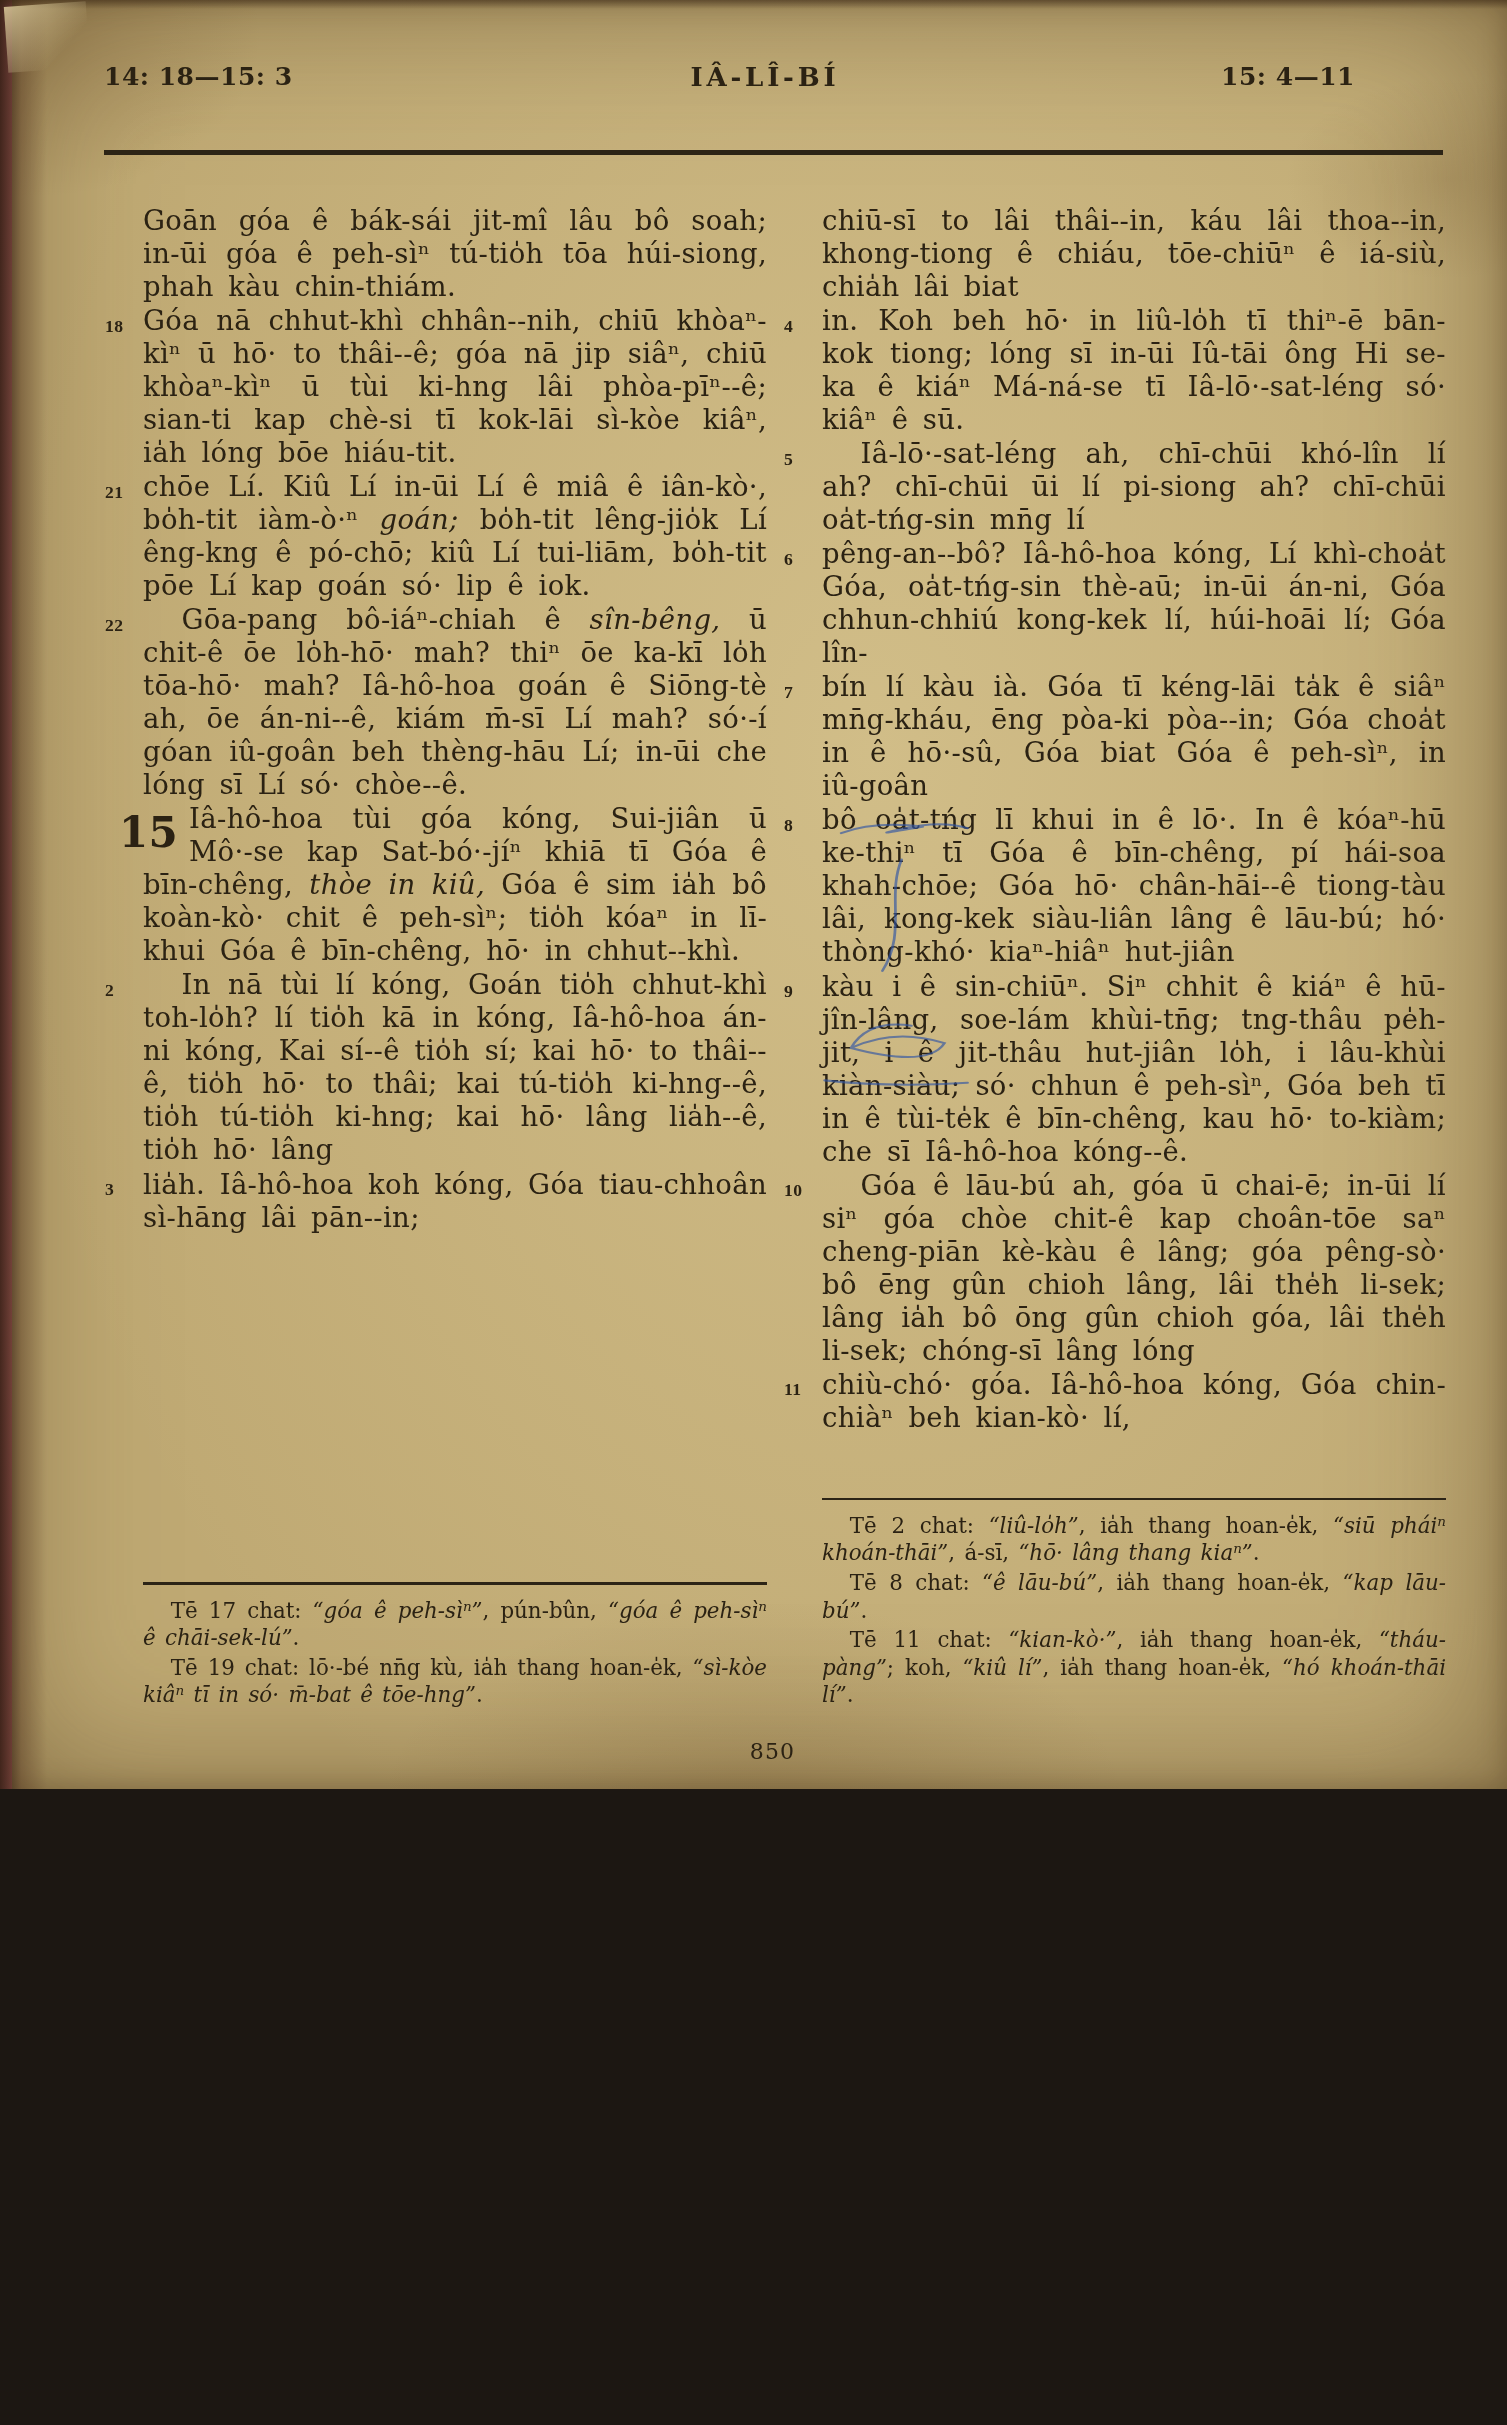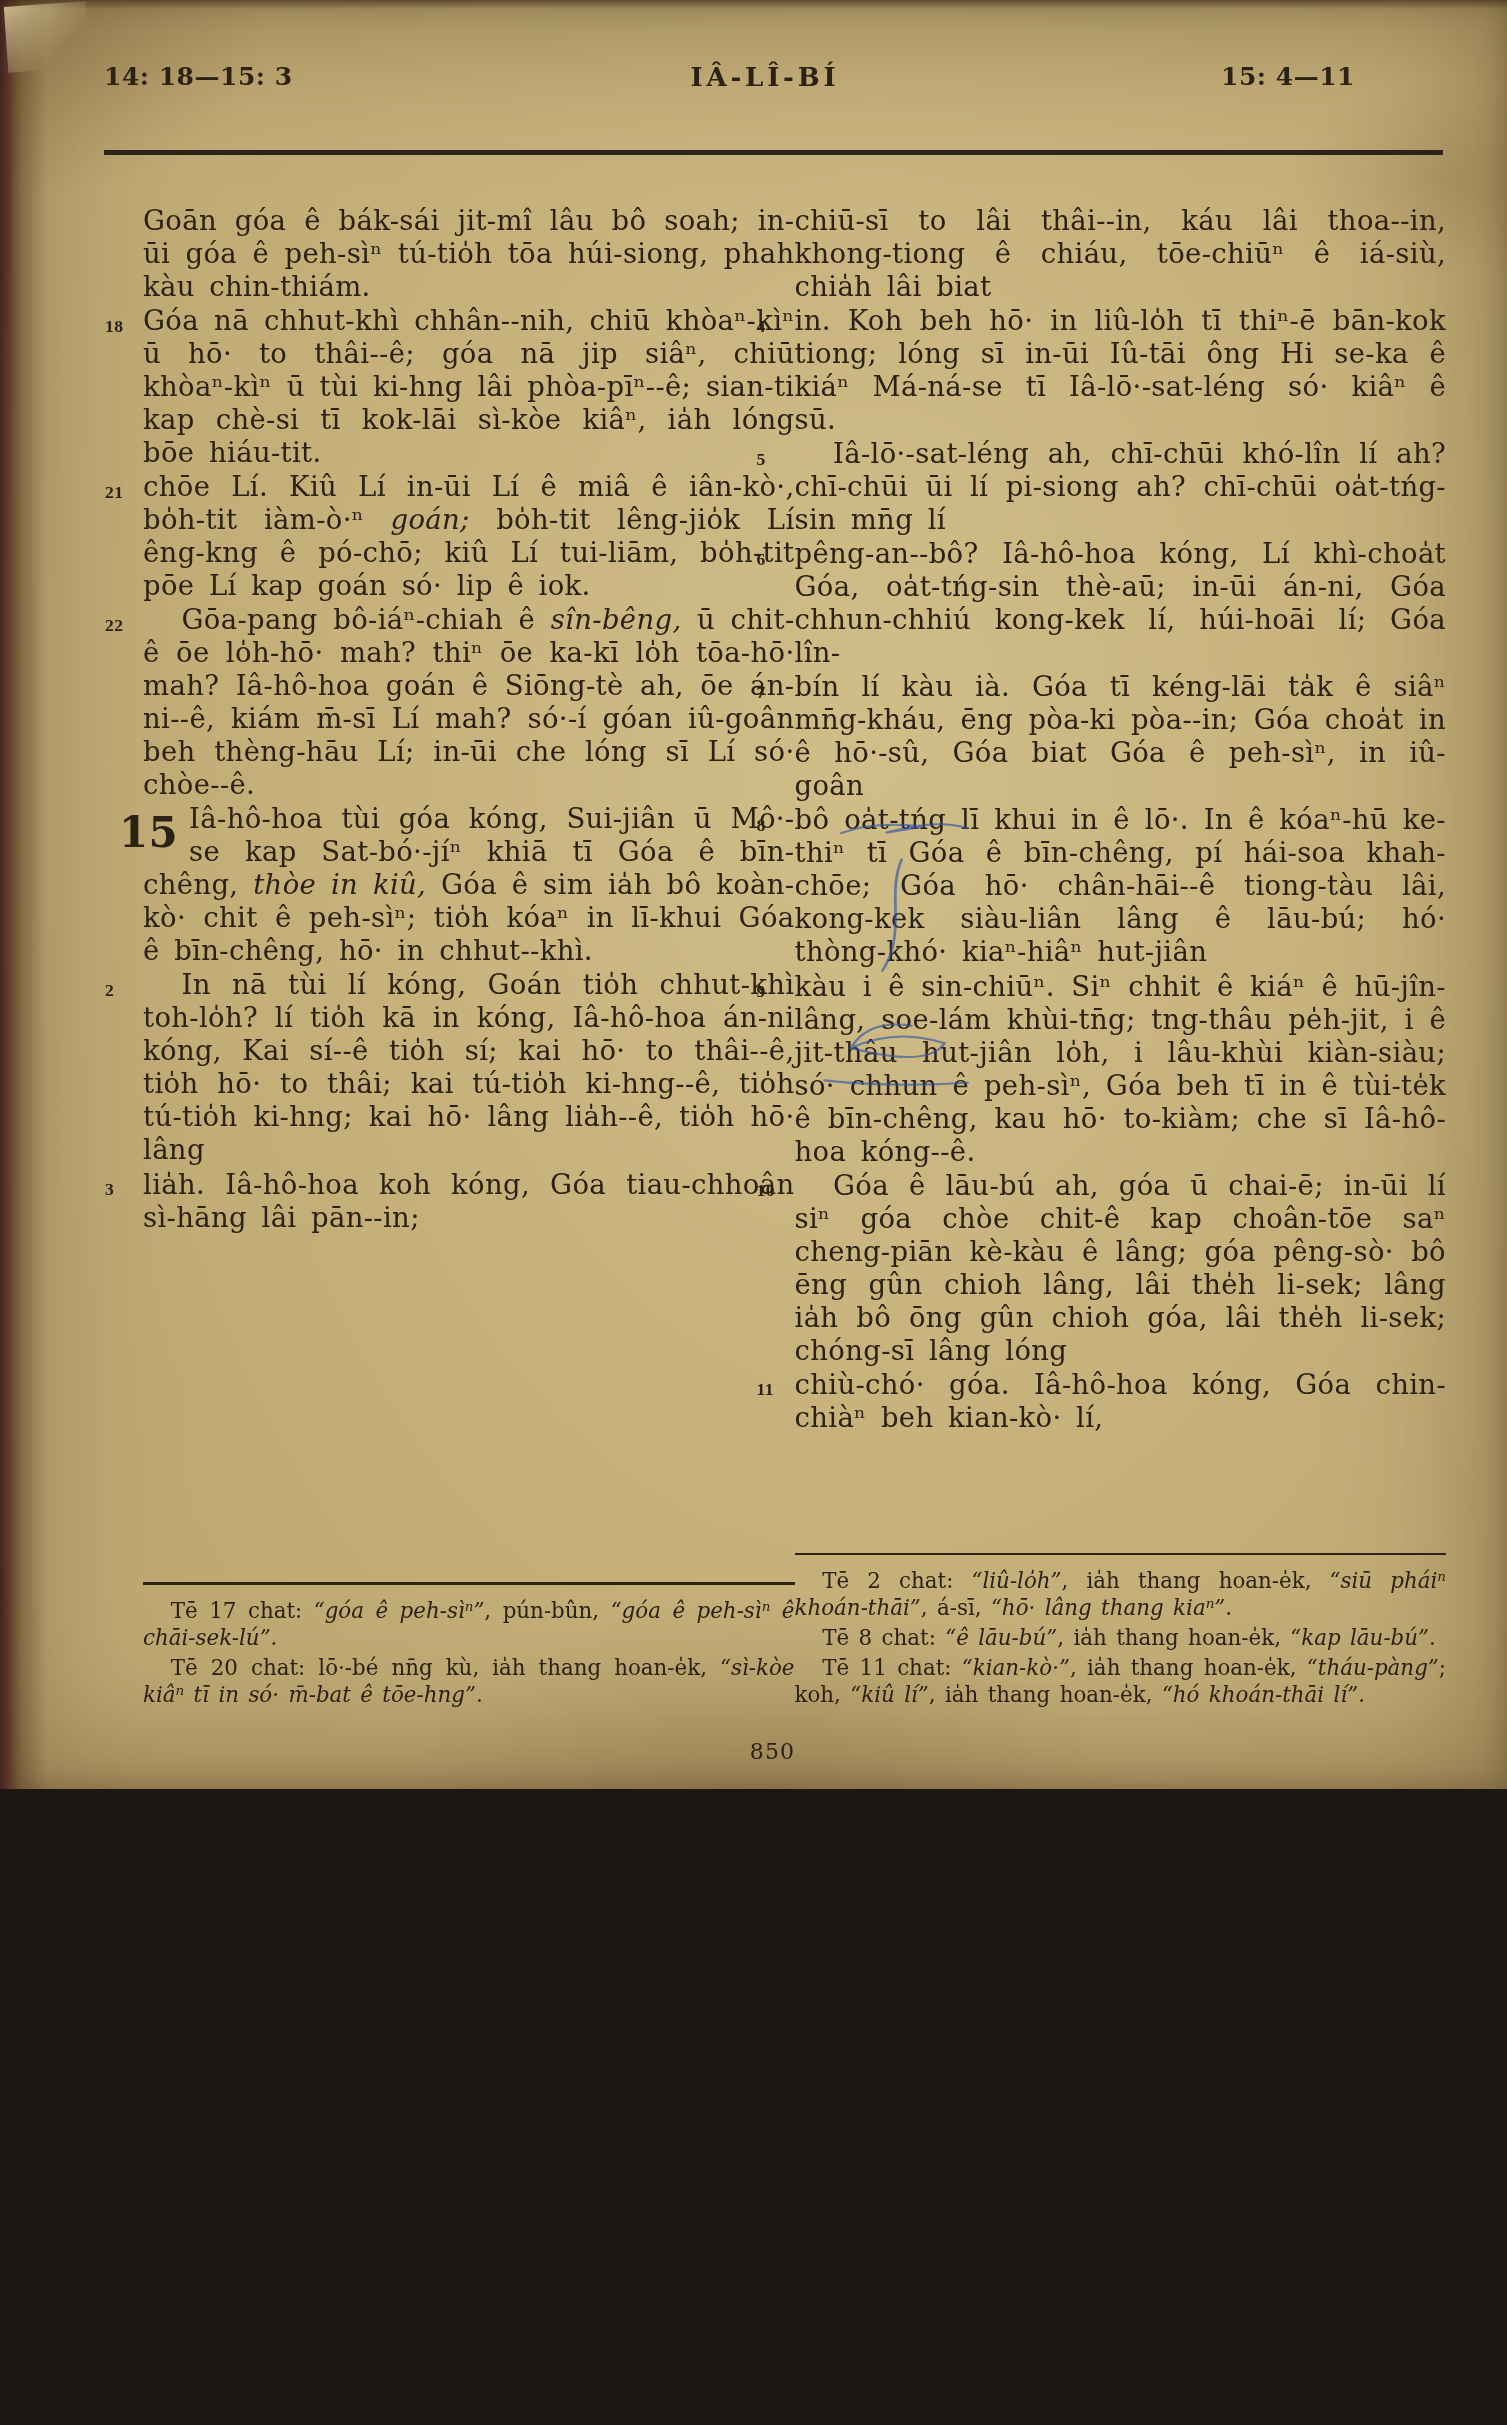--- a/index.html
+++ b/index.html
@@ -52,21 +52,21 @@
     font-size:26px; font-weight:bold; letter-spacing:3.8px;
   }
 
   .hrule{
     position:absolute; top:150px; left:104px; right:65px; height:5px;
     background:#2c2416;
   }
 
   .cols{
     position:absolute; top:204px; left:143px; right:62px; bottom:78px;
-    display:flex; 
+    display:flex; gap:55px;
   }
   .col{ flex:1; display:flex; flex-direction:column; position:relative; min-width:0; }
 
   .verse{
     position:relative;
     font-size:27.5px; line-height:33px;
     text-align:justify;
     word-spacing:.20em; letter-spacing:.012em;
     margin-bottom:1.1px;
   }
@@ -128,21 +128,21 @@
         <div class="verse"><span class="vtext"><span>Goān góa ê bák-sái jit-mî lâu bô soah; in-ūi góa ê peh-sìⁿ tú-tio̍h tōa húi-siong, phah kàu chin-thiám.</span></span></div>
         <div class="verse"><span class="vnum">18</span><span class="vtext"><span>Góa nā chhut-khì chhân--nih, chiū khòaⁿ-kìⁿ ū hō· to thâi--ê; góa nā jip siâⁿ, chiū khòaⁿ-kìⁿ ū tùi ki-hng lâi phòa-pīⁿ--ê; sian-ti kap chè-si tī kok-lāi sì-kòe kiâⁿ, ia̍h lóng bōe hiáu-tit.</span></span></div>
         <div class="verse"><span class="vnum">21</span><span class="vtext"><span>chōe Lí. Kiû Lí in-ūi Lí ê miâ ê iân-kò·, bo̍h-tit iàm-ò·ⁿ </span><span class="it">goán;</span><span> bo̍h-tit lêng-jio̍k Lí êng-kng ê pó-chō; kiû Lí tui-liām, bo̍h-tit pōe Lí kap goán só· lip ê iok.</span></span></div>
         <div class="verse ind"><span class="vnum">22</span><span class="vtext"><span>Gōa-pang bô-iáⁿ-chiah ê </span><span class="it">sîn-bêng,</span><span> ū chit-ê ōe lo̍h-hō· mah? thiⁿ ōe ka-kī lo̍h tōa-hō· mah? Iâ-hô-hoa goán ê Siōng-tè ah, ōe án-ni--ê, kiám m̄-sī Lí mah? só·-í góan iû-goân beh thèng-hāu Lí; in-ūi che lóng sī Lí só· chòe--ê.</span></span></div>
         <div class="verse"><span class="chap">15</span><span class="vtext"><span>Iâ-hô-hoa tùi góa kóng, Sui-jiân ū Mô·-se kap Sat-bó·-jíⁿ khiā tī Góa ê bīn-chêng, </span><span class="it">thòe in kiû,</span><span> Góa ê sim ia̍h bô koàn-kò· chit ê peh-sìⁿ; tio̍h kóaⁿ in lī-khui Góa ê bīn-chêng, hō· in chhut--khì.</span></span></div>
         <div class="verse ind"><span class="vnum">2</span><span class="vtext"><span>In nā tùi lí kóng, Goán tio̍h chhut-khì toh-lo̍h? lí tio̍h kā in kóng, Iâ-hô-hoa án-ni kóng, Kai sí--ê tio̍h sí; kai hō· to thâi--ê, tio̍h hō· to thâi; kai tú-tio̍h ki-hng--ê, tio̍h tú-tio̍h ki-hng; kai hō· lâng lia̍h--ê, tio̍h hō· lâng</span></span></div>
         <div class="verse"><span class="vnum">3</span><span class="vtext"><span>lia̍h. Iâ-hô-hoa koh kóng, Góa tiau-chhoân sì-hāng lâi pān--in;</span></span></div>
         <div class="footnotes">
           <div class="fnrule"></div>
           <p class="fnote"><span>Tē 17 chat: </span><span class="it">“góa ê peh-sìⁿ”</span><span>, pún-bûn, </span><span class="it">“góa ê peh-sìⁿ ê chāi-sek-lú”</span><span>.</span></p>
-          <p class="fnote"><span>Tē 20 chat: lō·-bé nn̄g kù, ia̍h thang hoan-e̍k, </span><span class="it">“sì-kòe kiâⁿ tī in só· m̄-bat ê tōe-hng”</span><span>.</span></p>
+          <p class="fnote"><span>Tē 19 chat: lō·-bé nn̄g kù, ia̍h thang hoan-e̍k, </span><span class="it">“sì-kòe kiâⁿ tī in só· m̄-bat ê tōe-hng”</span><span>.</span></p>
         </div>
       </section>
     <section class="col" id="col-right">
         <div class="verse"><span class="vtext"><span>chiū-sī to lâi thâi--in, káu lâi thoa--in, khong-tiong ê chiáu, tōe-chiūⁿ ê iá-siù, chia̍h lâi biat</span></span></div>
         <div class="verse"><span class="vnum">4</span><span class="vtext"><span>in. Koh beh hō· in liû-lo̍h tī thiⁿ-ē bān-kok tiong; lóng sī in-ūi Iû-tāi ông Hi se-ka ê kiáⁿ Má-ná-se tī Iâ-lō·-sat-léng só· kiâⁿ ê sū.</span></span></div>
         <div class="verse ind"><span class="vnum">5</span><span class="vtext"><span>Iâ-lō·-sat-léng ah, chī-chūi khó-lîn lí ah? chī-chūi ūi lí pi-siong ah? chī-chūi oa̍t-tńg-sin mn̄g lí</span></span></div>
         <div class="verse"><span class="vnum">6</span><span class="vtext"><span>pêng-an--bô? Iâ-hô-hoa kóng, Lí khì-choa̍t Góa, oa̍t-tńg-sin thè-aū; in-ūi án-ni, Góa chhun-chhiú kong-kek lí, húi-hoāi lí; Góa lîn-</span></span></div>
         <div class="verse"><span class="vnum">7</span><span class="vtext"><span>bín lí kàu ià. Góa tī kéng-lāi ta̍k ê siâⁿ mn̄g-kháu, ēng pòa-ki pòa--in; Góa choa̍t in ê hō·-sû, Góa biat Góa ê peh-sìⁿ, in iû-goân</span></span></div>
         <div class="verse"><span class="vnum">8</span><span class="vtext"><span>bô oa̍t-tńg lī khui in ê lō·. In ê kóaⁿ-hū ke-thiⁿ tī Góa ê bīn-chêng, pí hái-soa khah-chōe; Góa hō· chân-hāi--ê tiong-tàu lâi, kong-kek siàu-liân lâng ê lāu-bú; hó· thòng-khó· kiaⁿ-hiâⁿ hut-jiân</span></span></div>
         <div class="verse"><span class="vnum">9</span><span class="vtext"><span>kàu i ê sin-chiūⁿ. Siⁿ chhit ê kiáⁿ ê hū-jîn-lâng, soe-lám khùi-tn̄g; tng-thâu pe̍h-jit, i ê jit-thâu hut-jiân lo̍h, i lâu-khùi kiàn-siàu; só· chhun ê peh-sìⁿ, Góa beh tī in ê tùi-te̍k ê bīn-chêng, kau hō· to-kiàm; che sī Iâ-hô-hoa kóng--ê.</span></span></div>

